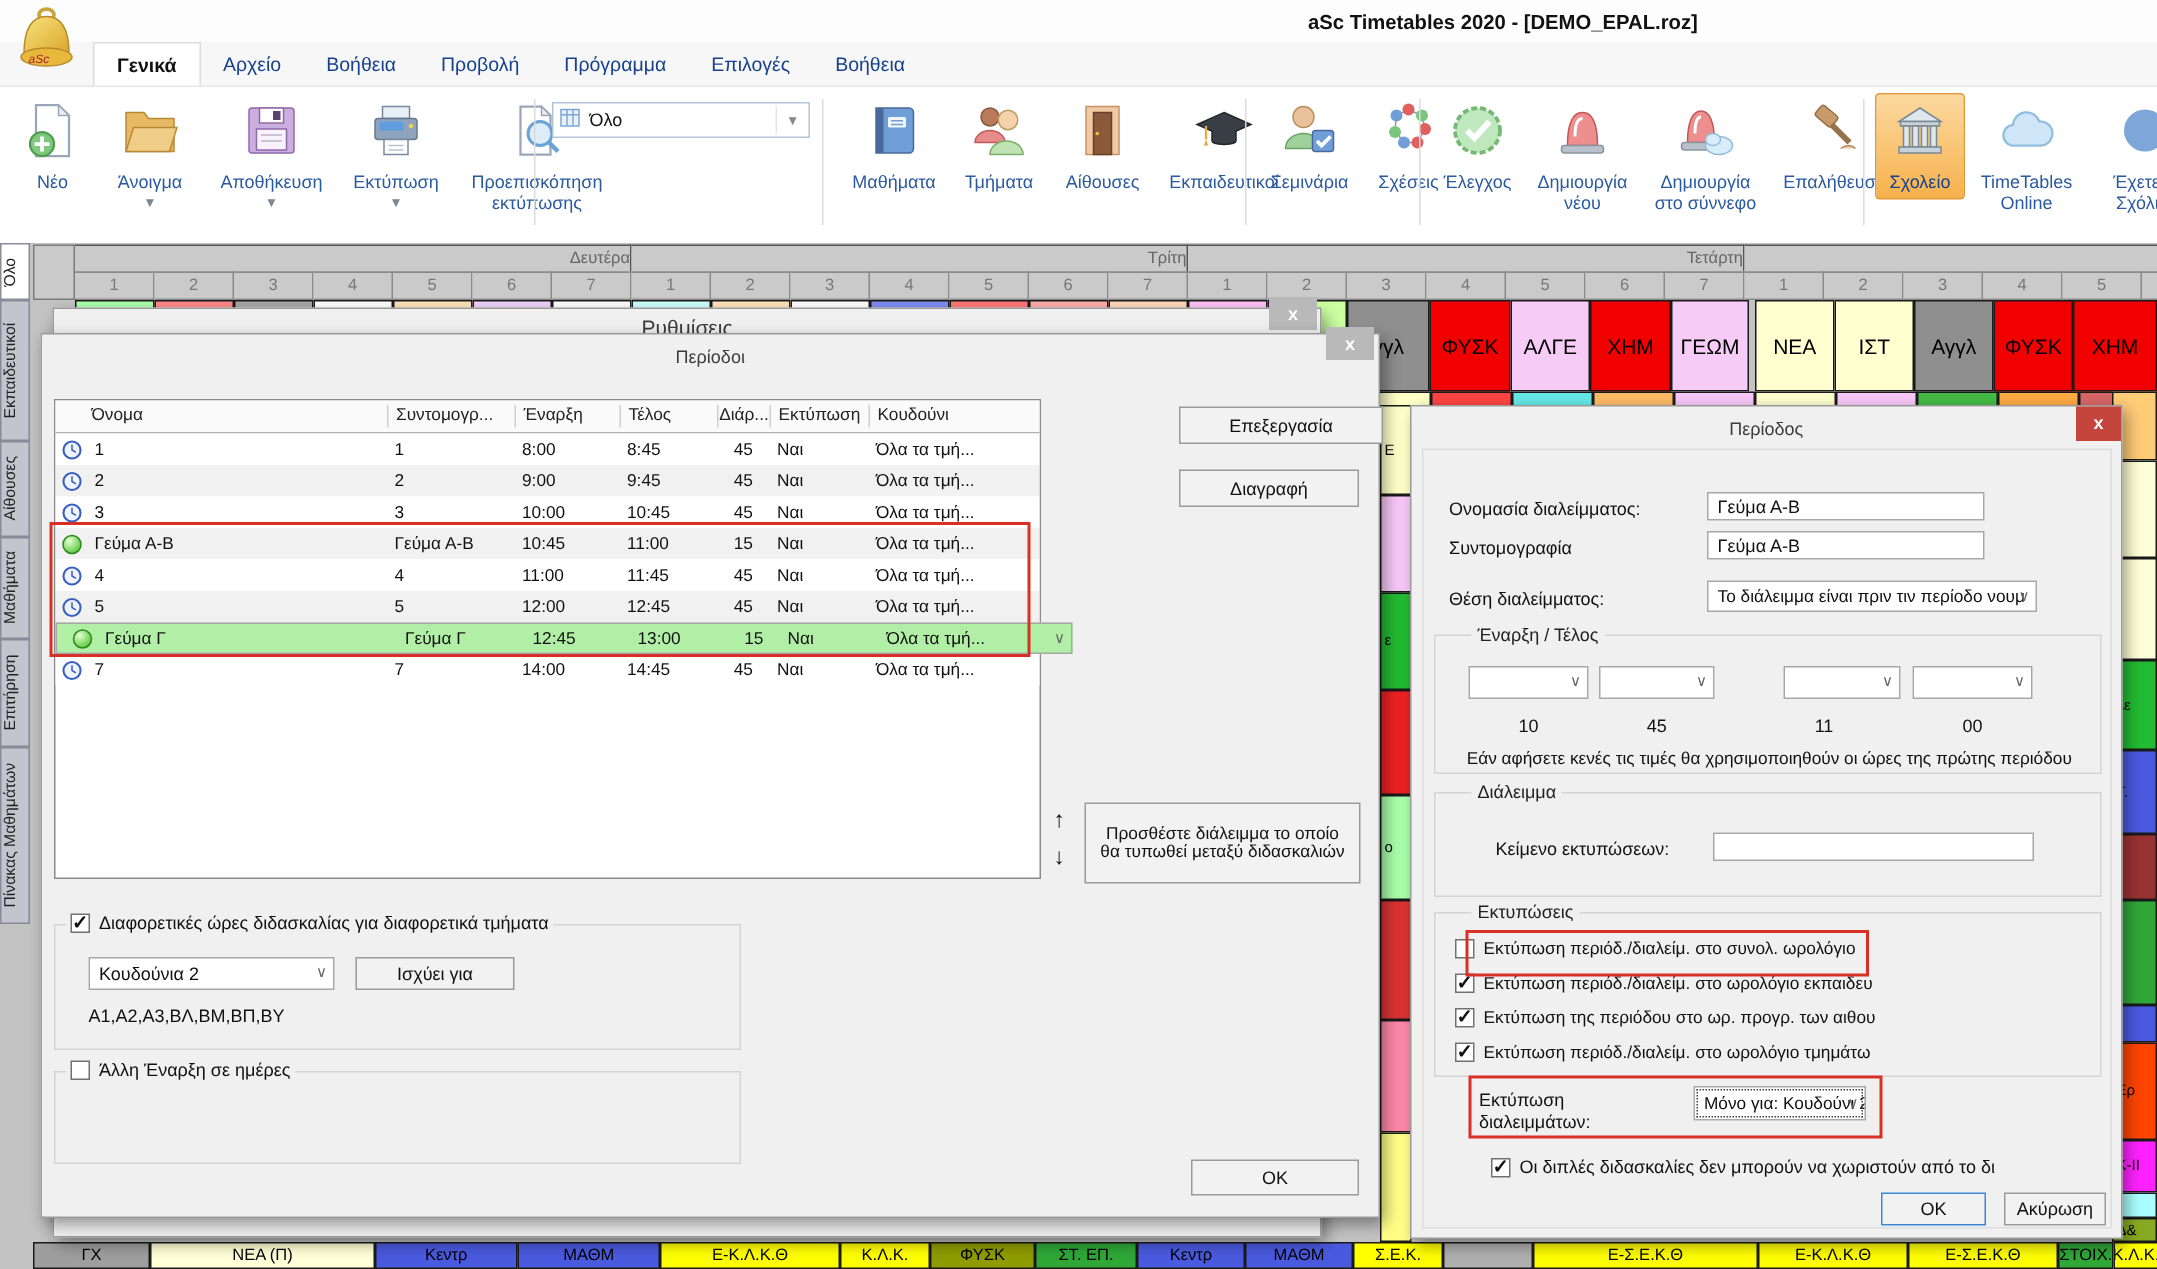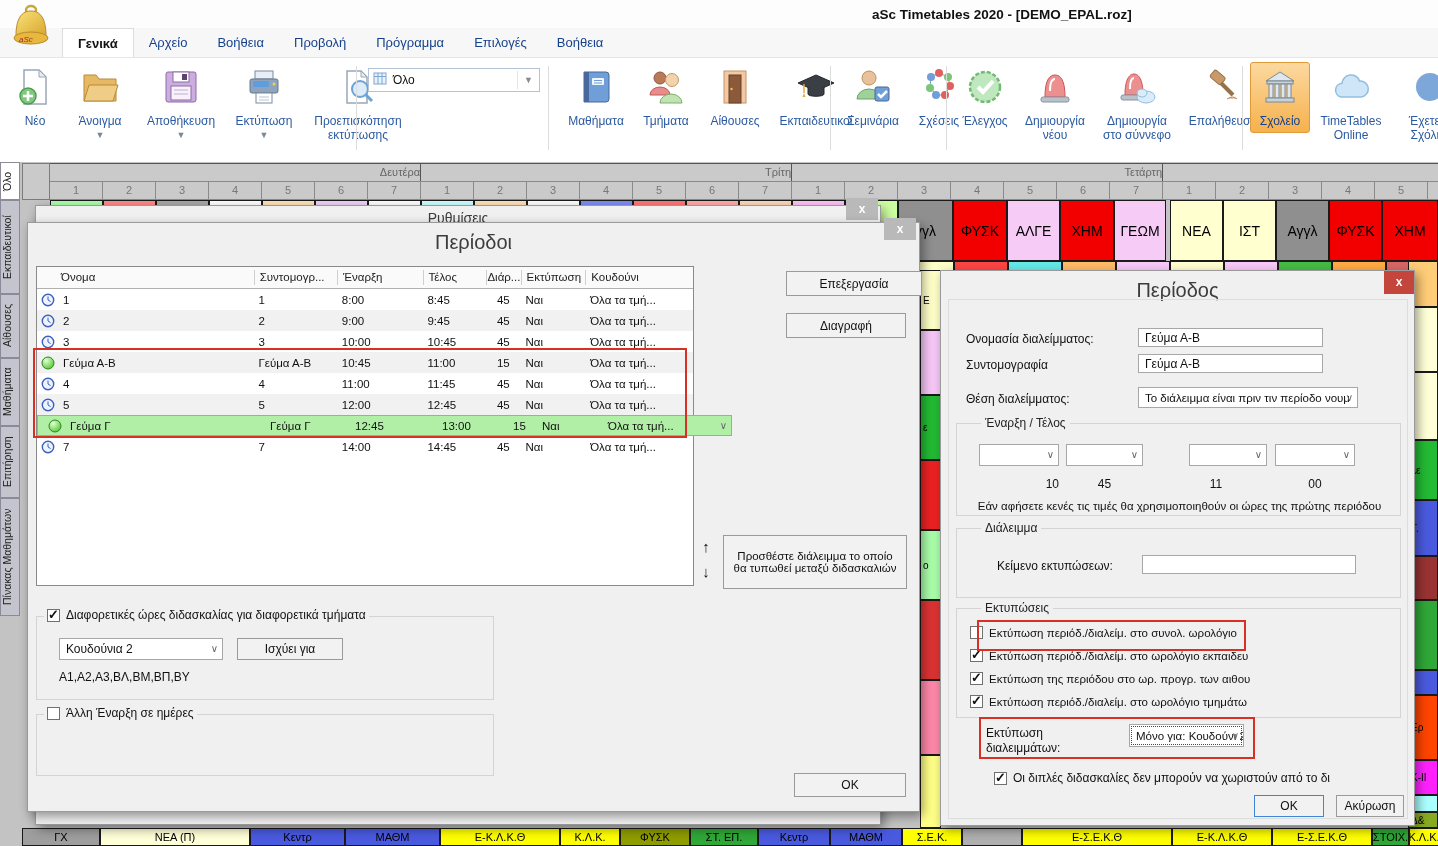--- a/index.html
+++ b/index.html
@@ -44,35 +44,35 @@
   #period-header{position:absolute;left:50px;top:19px;height:19px;display:flex;}
   .pcell{width:53px;box-sizing:border-box;background:#cacaca;border:1px solid #8a8a8a;border-left:none;
         color:#777;font-size:11px;text-align:center;line-height:17px;}
   #tt-cells{position:absolute;left:0;top:0;width:1438px;height:846px;}
   .ttcell{position:absolute;border:1px solid #1a1a1a;box-sizing:border-box;display:flex;align-items:center;
         justify-content:center;font-size:14px;color:#000;overflow:hidden;}
   .ttcell.small{font-size:10px;justify-content:flex-start;padding-left:2px;}
   .ttcell.bottomcell{font-size:11px;}
   
   .dlg{position:absolute;background:#f0f0f0;border:1px solid #9a9a9a;box-shadow:3px 4px 10px rgba(0,0,0,.4);box-sizing:border-box;}
-  .dlg-title{text-align:center;font-size:20px;color:#3c3c3c;padding-top:8px;}
+  .dlg-title{text-align:center;font-size:12px;color:#3c3c3c;padding-top:8px;}
   .xbtn{position:absolute;width:32px;height:22px;background:#b9b9b9;color:#fff;font-weight:bold;
         font-size:12px;text-align:center;line-height:22px;}
   .xbtn.red{background:#c4453c;}
   #dlg-settings{left:35px;top:205px;width:846px;height:620px;z-index:5;}
   #dlg-settings .dlg-title{font-size:14px;padding-top:4px;}
   #dlg-periods{left:27px;top:222px;width:893px;height:590px;z-index:10;}
   #dlg-period{left:940px;top:270px;width:475px;height:556px;z-index:30;}
   
   #ptable{position:absolute;left:8px;top:43px;width:658px;height:320px;background:#fff;border:1px solid #8a8a8a;box-sizing:border-box;}
   .thead{display:flex;height:21px;background:#fafafa;border-bottom:1px solid #b0b0b0;align-items:center;font-size:11.5px;color:#222;}
   .thead .tc{border-left:1px solid #cfcfcf;height:15px;line-height:15px;}
   .thead .tc.w0{border-left:none;padding-left:24px;}
   .tc{box-sizing:border-box;padding-left:5px;overflow:hidden;white-space:nowrap;}
-  .w0{width:221px;}.w1{width:85px;}.w2{width:70px;}.w3{width:65px;margin-left:17px;}.w4{width:35px;text-align:center;padding-left:0;}
+  .w0{width:221px;}.w1{width:85px;}.w2{width:70px;}.w3{width:65px;}.w4{width:35px;text-align:center;padding-left:0;}
   .w5{width:66px;}.w6{width:110px;}
   .trow{display:flex;height:21px;align-items:center;font-size:11.5px;background:#fff;}
   .trow.alt{background:#f1f1f1;}
   .trow.sel{background:#b2efa6;}
   .trow .w0{display:flex;align-items:center;padding-left:4px;}
   .rowicon{width:14px;height:14px;margin-right:8px;display:inline-block;}
   .rowicon svg{width:14px;height:14px;}
   
   .btn{position:absolute;background:#f2f2f2;border:1px solid #9a9a9a;font-size:12px;color:#111;
        display:flex;align-items:center;justify-content:center;text-align:center;box-sizing:border-box;}
@@ -724,21 +724,21 @@
     <div class="sel" style="left:197px;top:116px;width:220px;height:21px;">
       <span>Το διάλειμμα είναι πριν τιν περίοδο νουμ</span>
     </div>
 
     <div class="grp" style="left:15px;top:152px;width:445px;height:93px;">
       <span class="legend">Έναρξη / Τέλος</span>
       <div class="sel" style="left:22px;top:20px;width:80px;height:22px;"></div>
       <div class="sel" style="left:109px;top:20px;width:77px;height:22px;"></div>
       <div class="sel" style="left:232px;top:20px;width:78px;height:22px;"></div>
       <div class="sel" style="left:318px;top:20px;width:80px;height:22px;"></div>
-      <div class="lbl" style="left:22px;top:53px;width:80px;text-align:right;">10</div>
+      <div class="lbl" style="left:22px;top:53px;width:80px;text-align:center;">10</div>
       <div class="lbl" style="left:109px;top:53px;width:77px;text-align:center;">45</div>
       <div class="lbl" style="left:220px;top:53px;width:78px;text-align:center;">11</div>
       <div class="lbl" style="left:318px;top:53px;width:80px;text-align:center;">00</div>
       <div class="lbl" style="left:0;top:76px;width:445px;text-align:center;font-size:11.5px;">Εάν αφήσετε κενές τις τιμές θα χρησιμοποιηθούν οι ώρες της πρώτης περιόδου</div>
     </div>
 
     <div class="grp" style="left:15px;top:257px;width:445px;height:70px;">
       <span class="legend">Διάλειμμα</span>
       <div class="lbl" style="left:40px;top:30px;">Κείμενο εκτυπώσεων:</div>
       <div class="inp" style="left:185px;top:26px;width:214px;height:19px;"></div>

